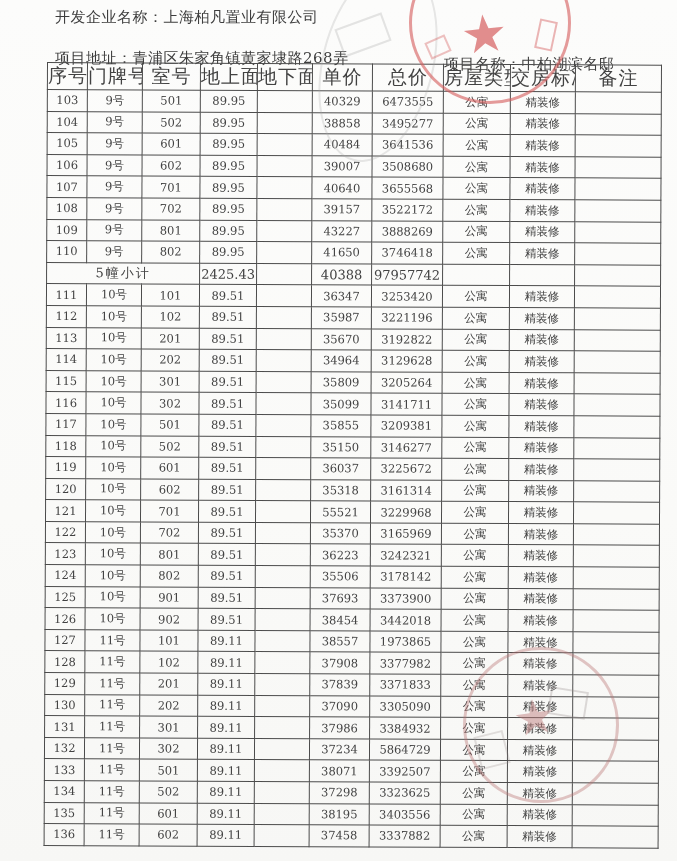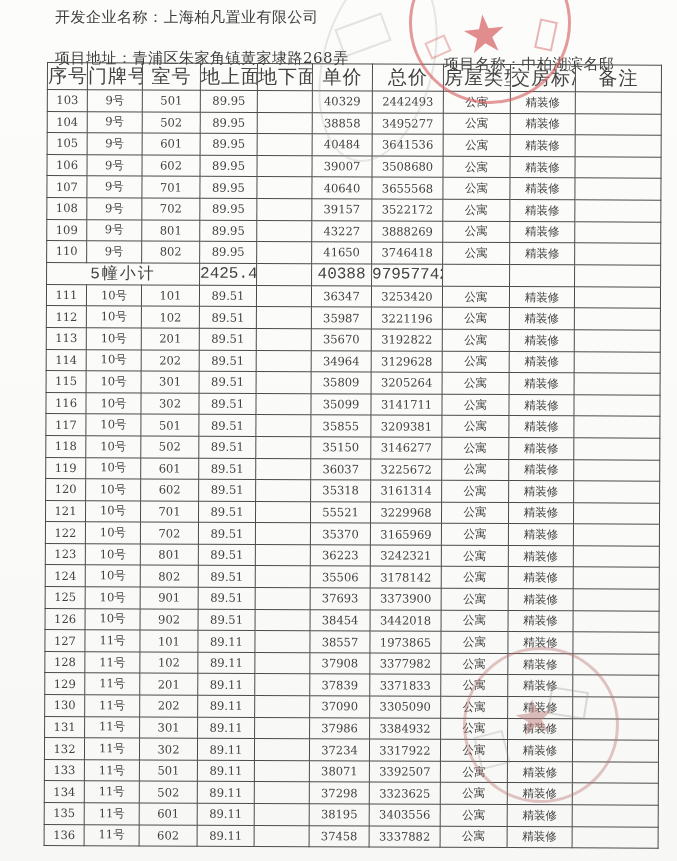--- a/index.html
+++ b/index.html
@@ -32,21 +32,21 @@
   table.units th, table.units td {
     border: 1px solid #4c4c4c;
     text-align: center; vertical-align: middle;
     padding: 0; overflow: hidden; white-space: nowrap;
     color: #424242;
   }
   table.units th {
     height: 25px; font-size: 19px; font-weight: normal; letter-spacing: 1px;
   }
   table.units td { height: 20.6px; font-size: 11.5px; }
-  table.units tr[data-name="subtotal-row"] td { font-size: 16px; font-family: Liberation Mono, monospace; }
+  table.units tr[data-name="subtotal-row"] td { font-size: 13px; }
   table.units td.subtotal-label { font-size: 14px; letter-spacing: 2px; }
   col.c0 { width: 40px; }  col.c1 { width: 55px; }
   col.c2 { width: 58px; }  col.c3 { width: 57px; }
   col.c4 { width: 55px; }  col.c5 { width: 60px; }
   col.c6 { width: 71px; }  col.c7 { width: 67px; }
   col.c8 { width: 65px; }  col.c9 { width: 86px; }
   
   .stamp { position: absolute; pointer-events: none; filter: blur(0.4px); }
   .stamp .ring { position: absolute; border-radius: 50%; }
   .stamp .star { position: absolute; line-height: 1; }
@@ -141,21 +141,21 @@
           </tr>
       </thead>
       <tbody data-name="units-table-body">
           <tr data-name="table-row">
             <td data-name="cell">103</td>
             <td data-name="cell">9号</td>
             <td data-name="cell">501</td>
             <td data-name="cell">89.95</td>
             <td data-name="cell"></td>
             <td data-name="cell">40329</td>
-            <td data-name="cell">2442493</td>
+            <td data-name="cell">6473555</td>
             <td data-name="cell">公寓</td>
             <td data-name="cell">精装修</td>
             <td data-name="cell"></td>
           </tr>
           <tr data-name="table-row">
             <td data-name="cell">104</td>
             <td data-name="cell">9号</td>
             <td data-name="cell">502</td>
             <td data-name="cell">89.95</td>
             <td data-name="cell"></td>
@@ -499,21 +499,21 @@
             <td data-name="cell">精装修</td>
             <td data-name="cell"></td>
           </tr>
           <tr data-name="table-row">
             <td data-name="cell">132</td>
             <td data-name="cell">11号</td>
             <td data-name="cell">302</td>
             <td data-name="cell">89.11</td>
             <td data-name="cell"></td>
             <td data-name="cell">37234</td>
-            <td data-name="cell">3317922</td>
+            <td data-name="cell">5864729</td>
             <td data-name="cell">公寓</td>
             <td data-name="cell">精装修</td>
             <td data-name="cell"></td>
           </tr>
           <tr data-name="table-row">
             <td data-name="cell">133</td>
             <td data-name="cell">11号</td>
             <td data-name="cell">501</td>
             <td data-name="cell">89.11</td>
             <td data-name="cell"></td>

